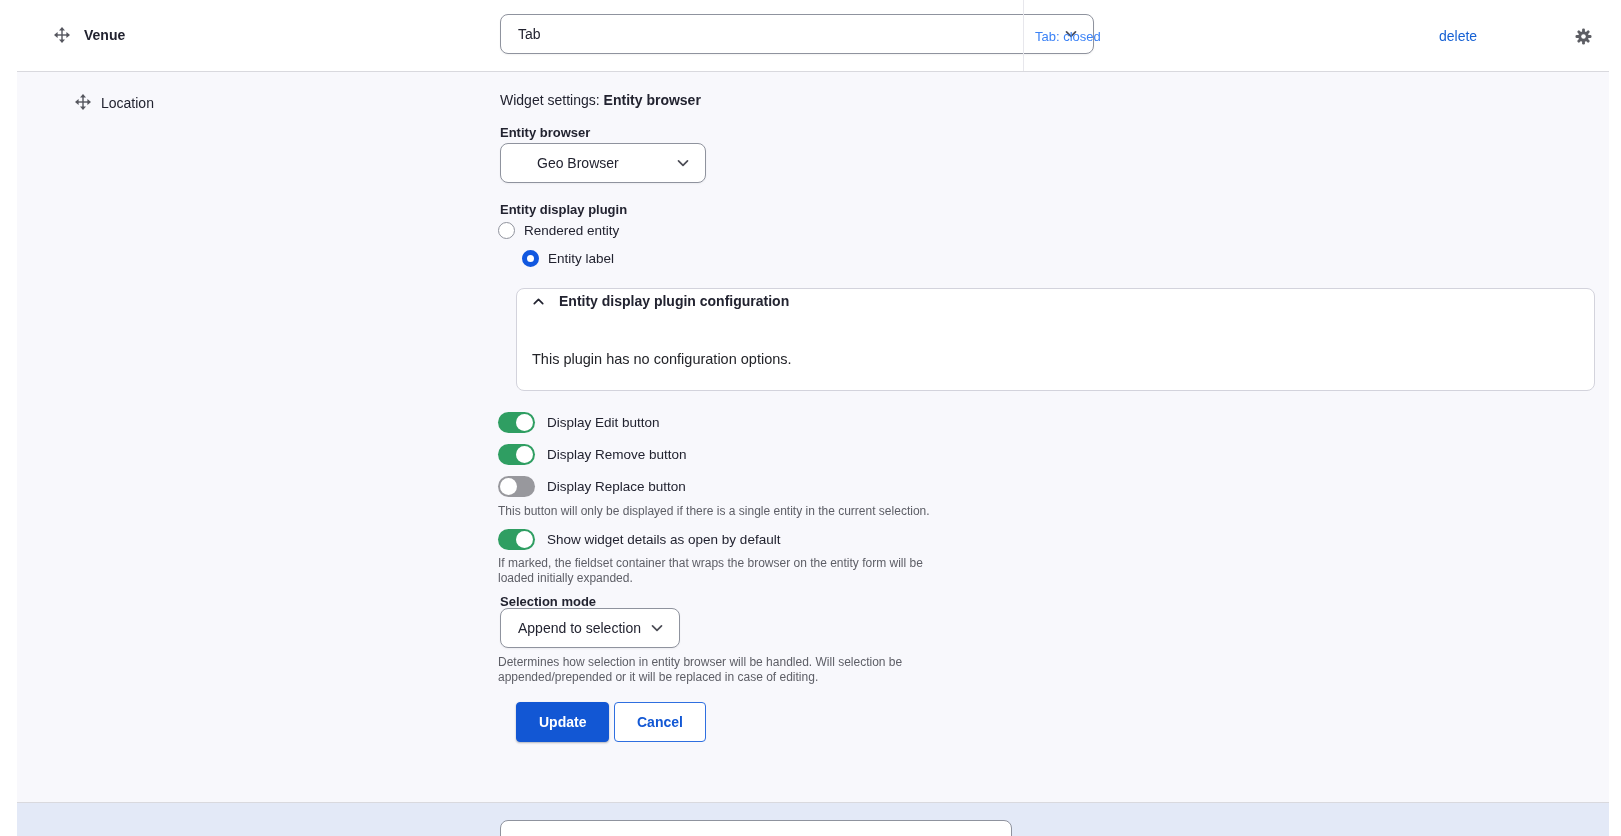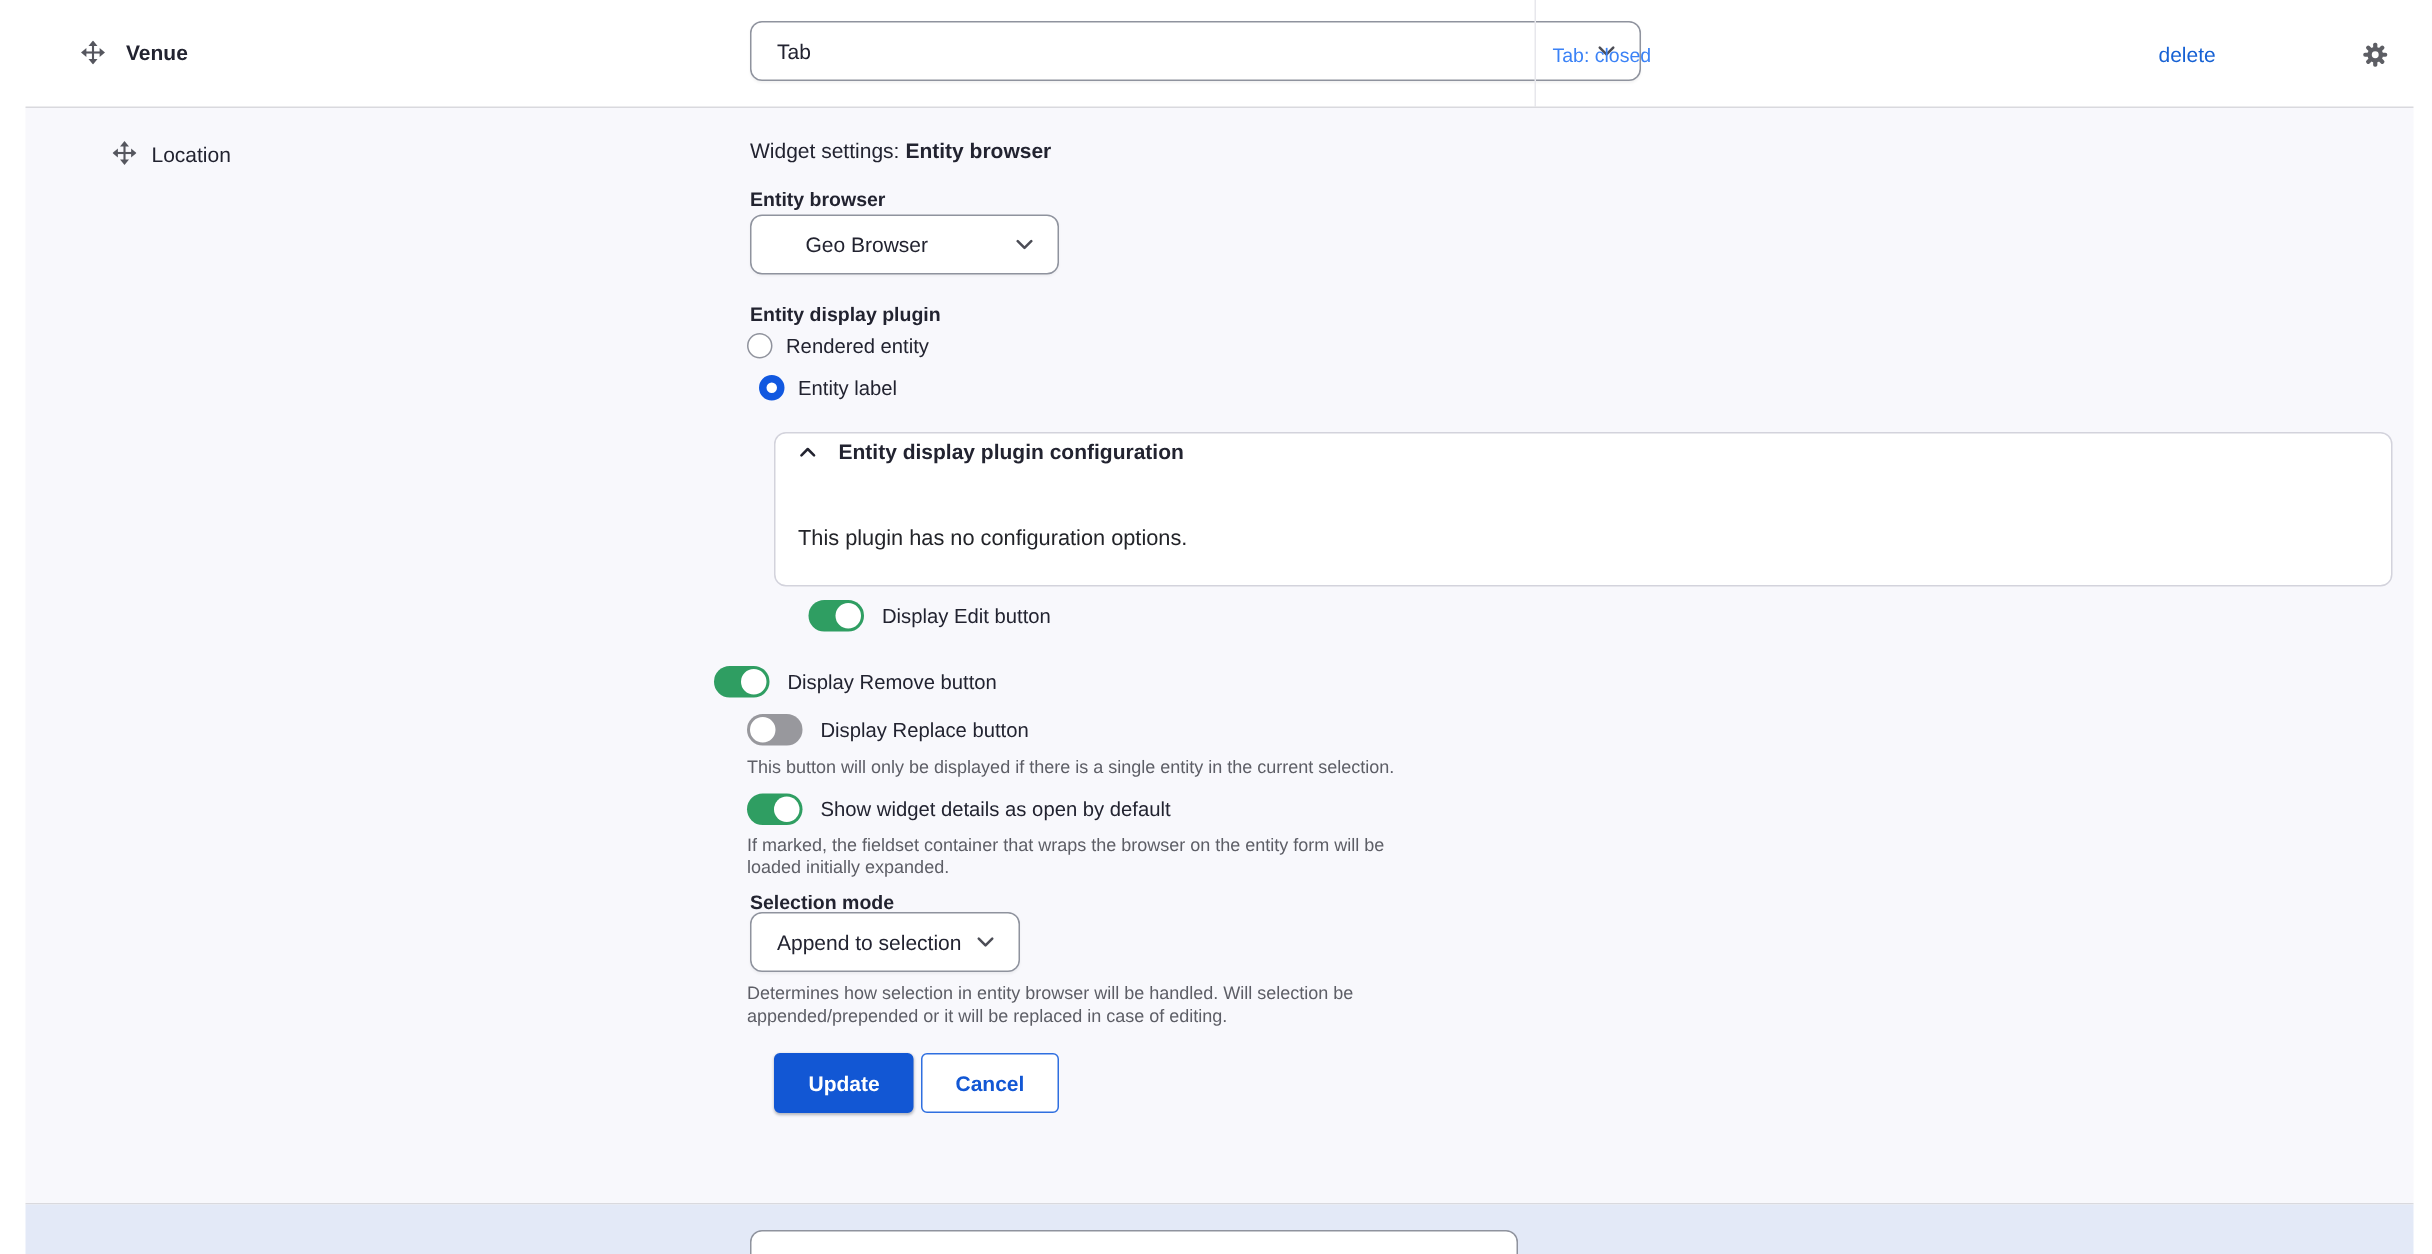--- a/index.html
+++ b/index.html
@@ -167,44 +167,44 @@
       </svg>
     </span>
   </div>
 
   <div class="abs input-label" style="left:500px; top:202px;">Entity display plugin</div>
 
   <div class="radio-row" style="left:498px; top:222px;">
     <span class="radio"></span>
     <span class="radio-label">Rendered entity</span>
   </div>
-  <div class="radio-row" style="left:506px; top:250px;">
+  <div class="radio-row" style="left:522px; top:250px;">
     <span class="radio on"></span>
     <span class="radio-label">Entity label</span>
   </div>
 
   <div class="details" style="left:516px; top:288px; width:1079px; height:103px;">
     <div class="details-summary">
       <span class="icon">
         <svg width="15" height="15" viewBox="0 0 16 16">
           <path d="M3.5 10.2 L8 5.7 L12.5 10.2" fill="none" stroke="#222330" stroke-width="1.8" stroke-linecap="round" stroke-linejoin="round"></path>
         </svg>
       </span>
       <span class="details-title">Entity display plugin configuration</span>
     </div>
     <div class="details-body">This plugin has no configuration options.</div>
   </div>
 
-  <div class="toggle-row" style="left:498px; top:400px;margin-left:41px;">
+  <div class="toggle-row" style="left:498px; top:412px;">
     <span class="toggle on">
         <span class="knob"></span>
       </span>
     <span class="toggle-label">Display Edit button</span>
   </div>
-  <div class="toggle-row" style="left:476px; top:444px;">
+  <div class="toggle-row" style="left:498px; top:444px;">
     <span class="toggle on">
         <span class="knob"></span>
       </span>
     <span class="toggle-label">Display Remove button</span>
   </div>
   <div class="toggle-row" style="left:498px; top:476px;">
     <span class="toggle">
         <span class="knob"></span>
       </span>
     <span class="toggle-label">Display Replace button</span>

